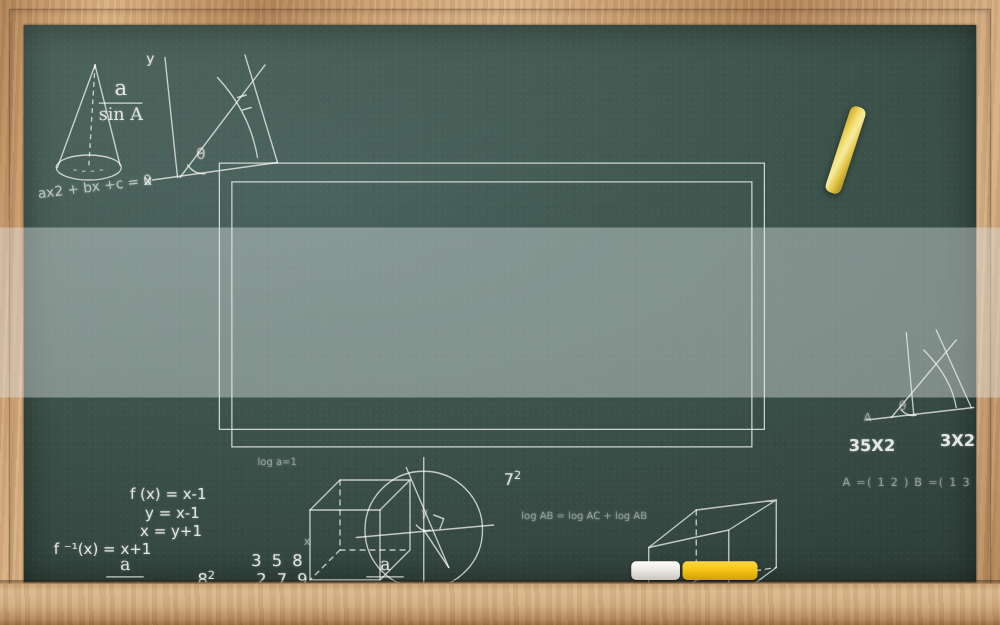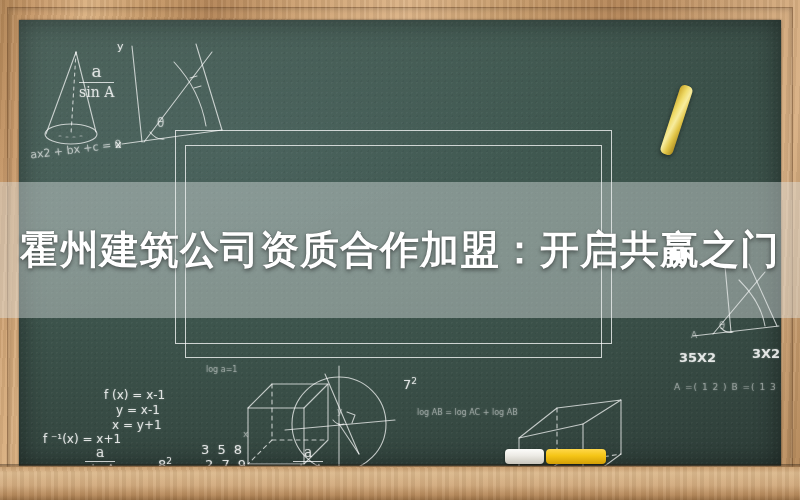--- a/index.html
+++ b/index.html
@@ -254,15 +254,14 @@
   </div>
 
   <div class="chalkstick stick-gold"></div>
 
   <div class="ledge-top-edge"></div>
   <div class="ledge"></div>
   <div class="ledge-chalk chalk-white"></div>
   <div class="ledge-chalk chalk-yellow"></div>
 
   <div class="band"></div>
-  <div class="title">霍州建筑公司资质合作加盟：开启共赢之门</div>
 
 </div>
 
 </body></html>

